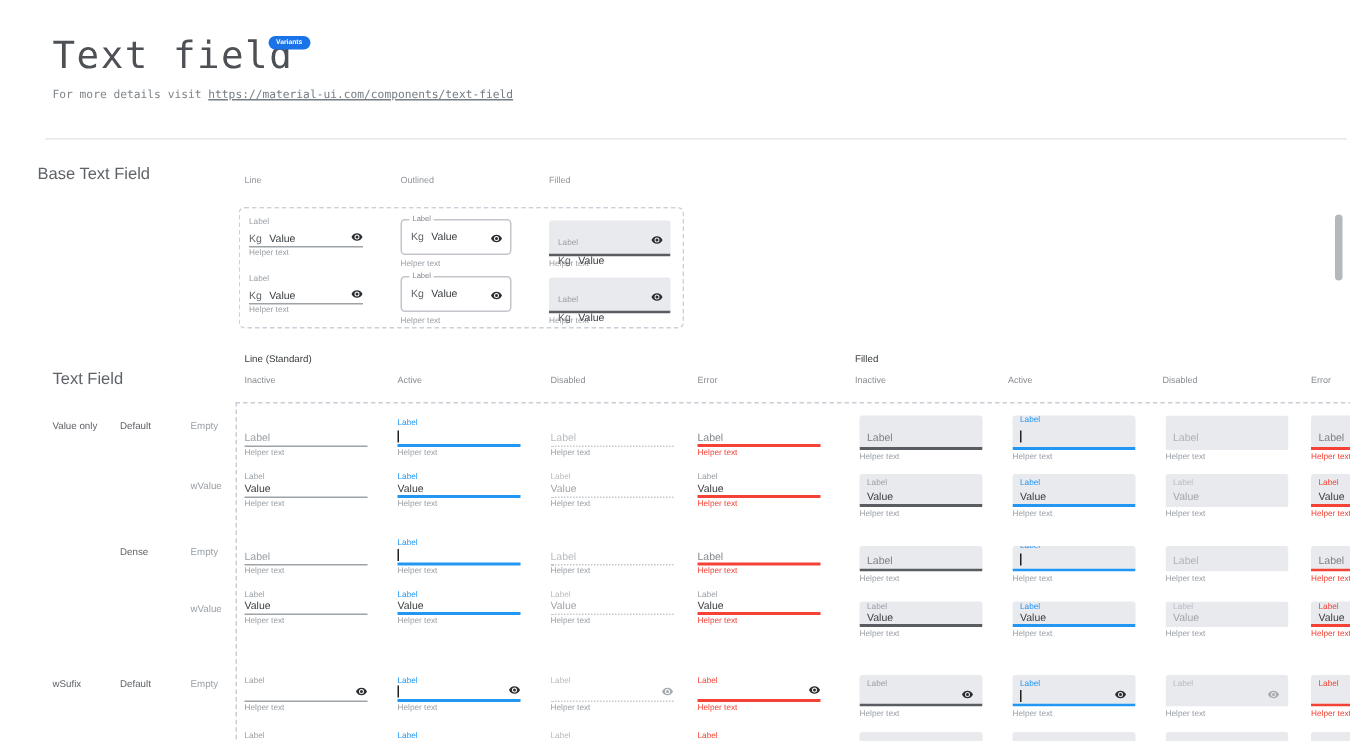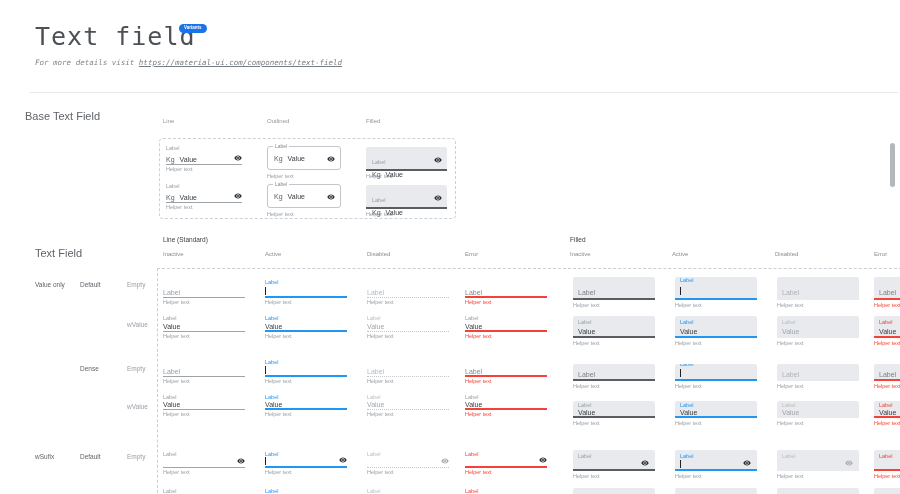--- a/index.html
+++ b/index.html
@@ -7,21 +7,21 @@
   html,body{background:#fff;}
   .page{position:relative;width:900px;height:494px;background:#fff;overflow:hidden;
         font-family:"Liberation Sans",sans-serif;color:#3c4043;}
 
   
   .title{position:absolute;left:35px;top:22px;font-family:"DejaVu Sans Mono",monospace;
          font-size:25px;font-weight:500;letter-spacing:1px;color:#4d5156;}
   .badge{position:absolute;left:179px;top:24px;background:#1a73e8;color:#fff;
          font-size:4.5px;font-weight:bold;padding:2px 5px;border-radius:6px;line-height:1;}
   .sub{position:absolute;left:35px;top:58px;font-family:"DejaVu Sans Mono",monospace;
-       font-size:7.5px;color:#80868b;font-style:italic;}
+       font-size:7.5px;color:#80868b;}
   .sub a{color:#757d85;text-decoration:underline;cursor:pointer;}
   .divider{position:absolute;left:30px;top:92px;width:868px;height:1px;background:#e6e8eb;}
 
   
   .sec-h{position:absolute;font-size:11px;color:#5f6368;}
   .colh{position:absolute;font-size:6px;color:#92969b;}
   .grph{position:absolute;font-size:6.5px;color:#3c4043;}
   .sth{position:absolute;font-size:6px;color:#898d92;}
   .rowlab{position:absolute;font-size:6.5px;color:#5f6368;}
   .rowlab.l3{color:#9aa0a6;}

